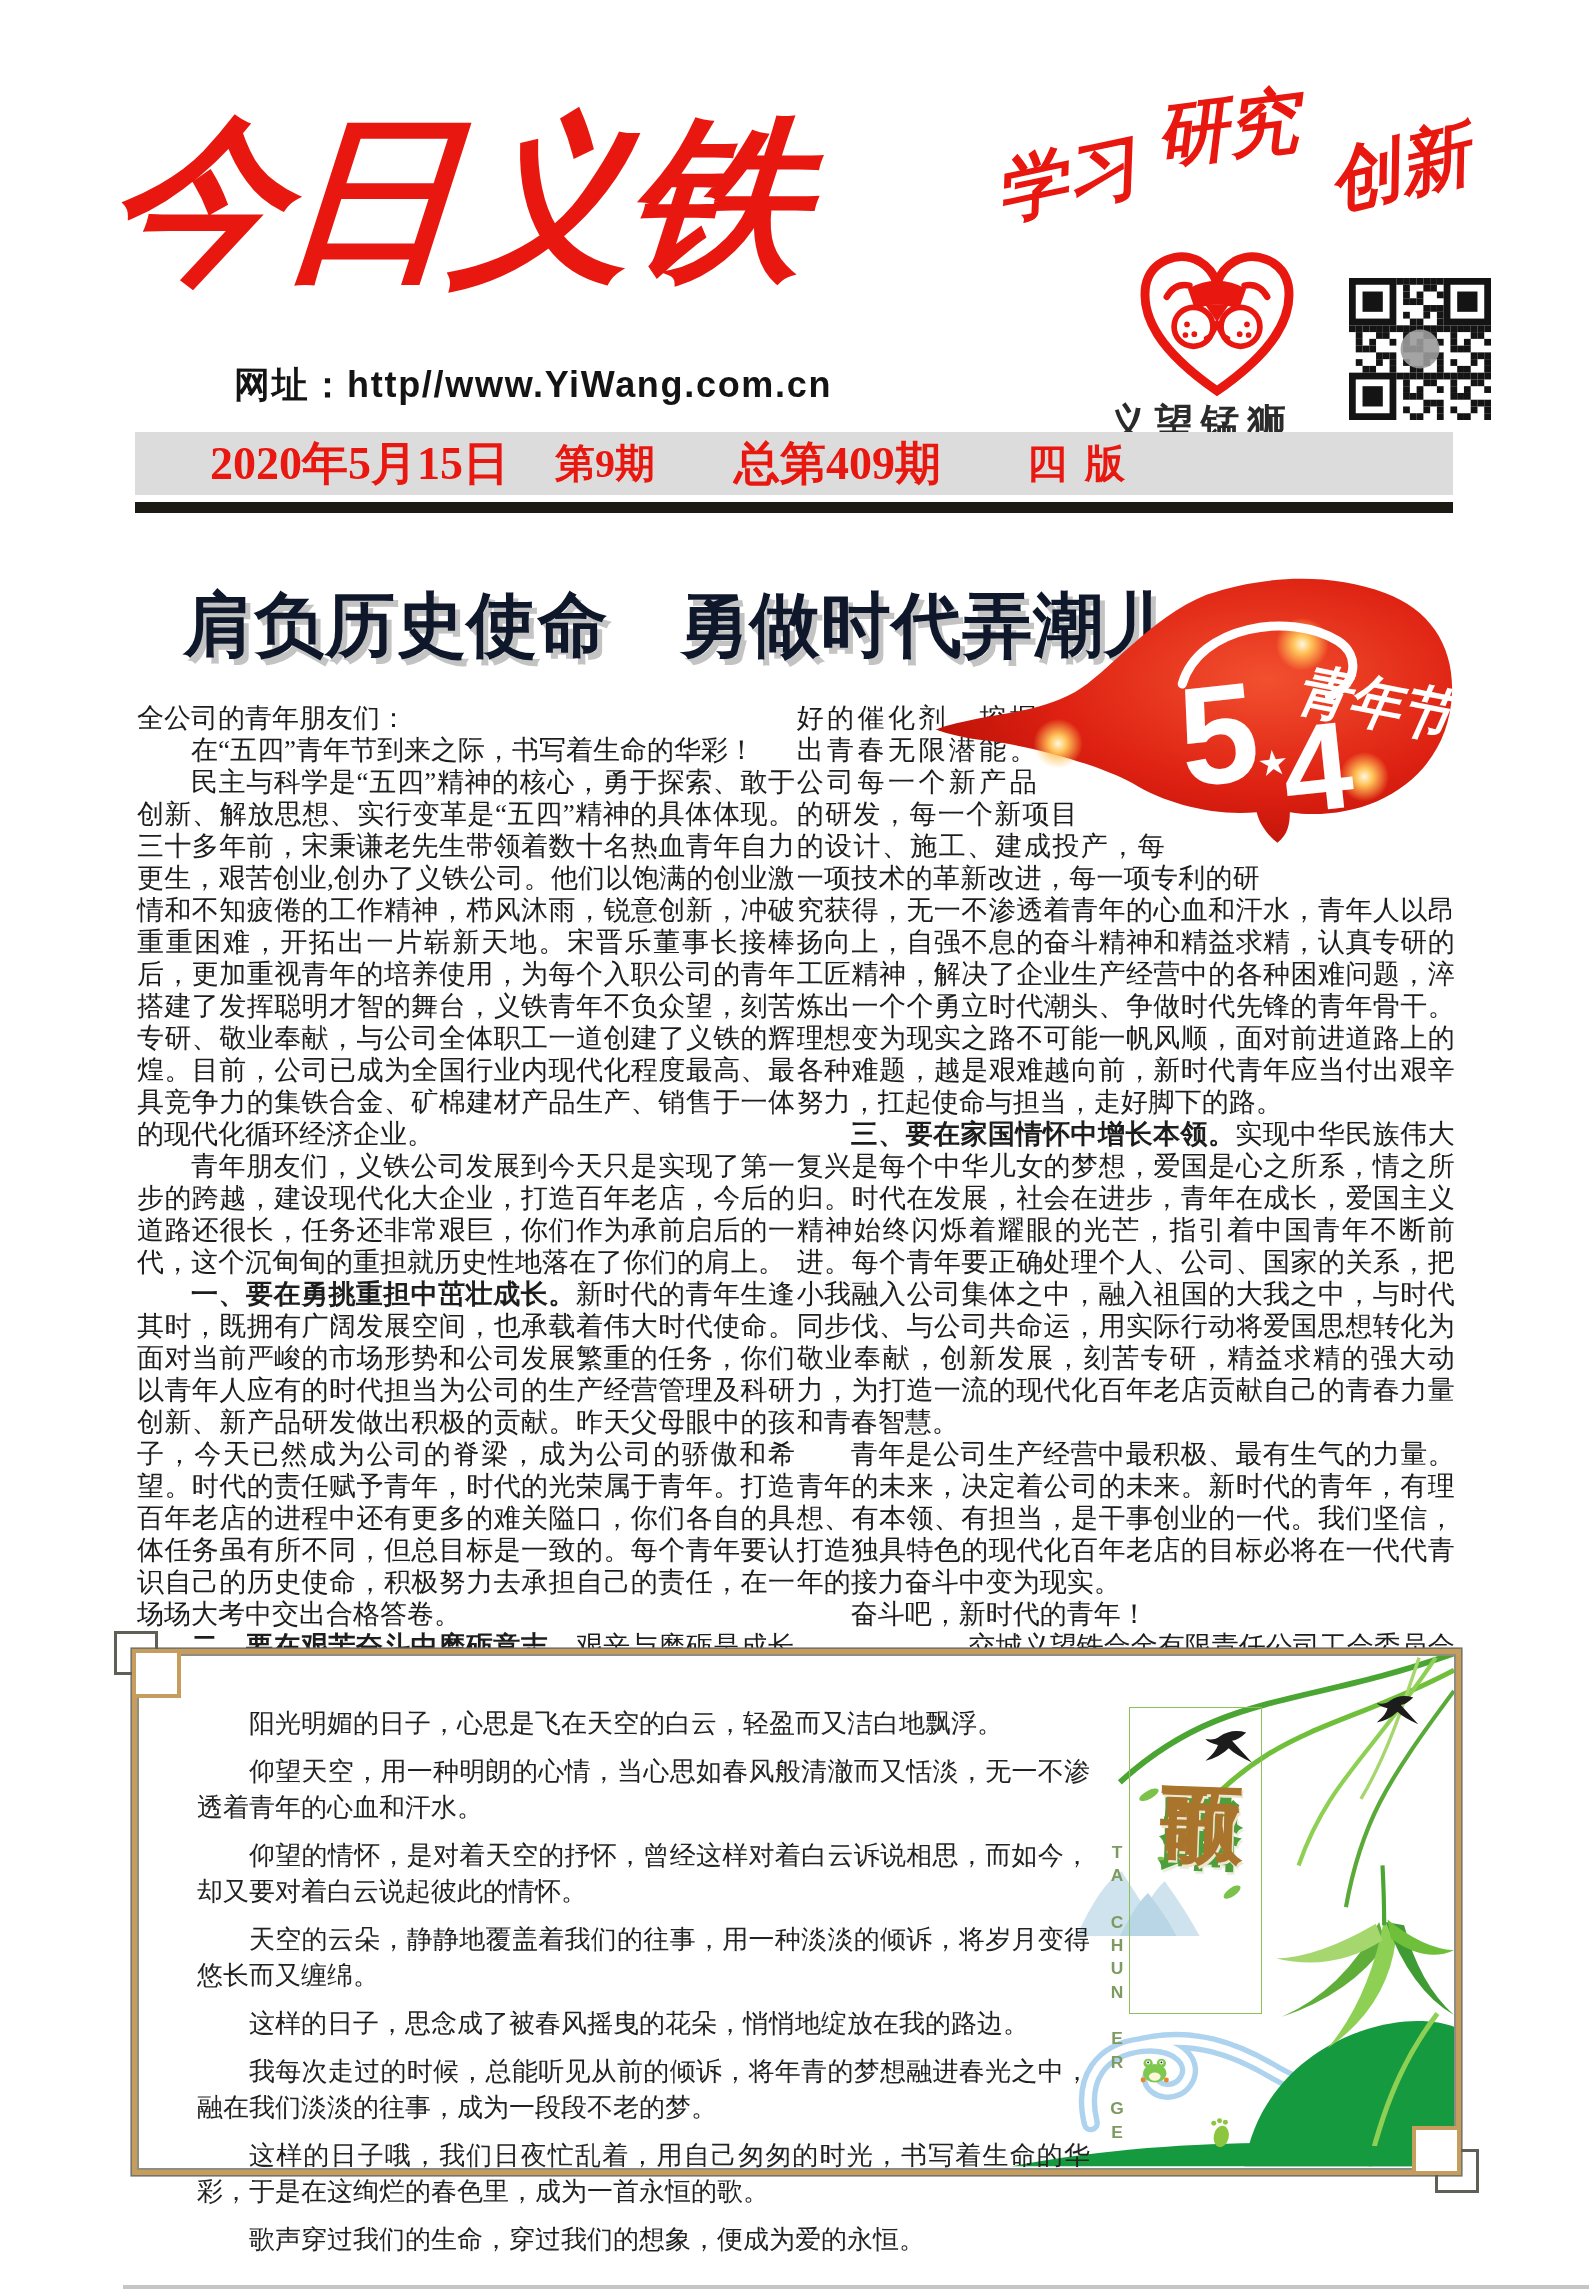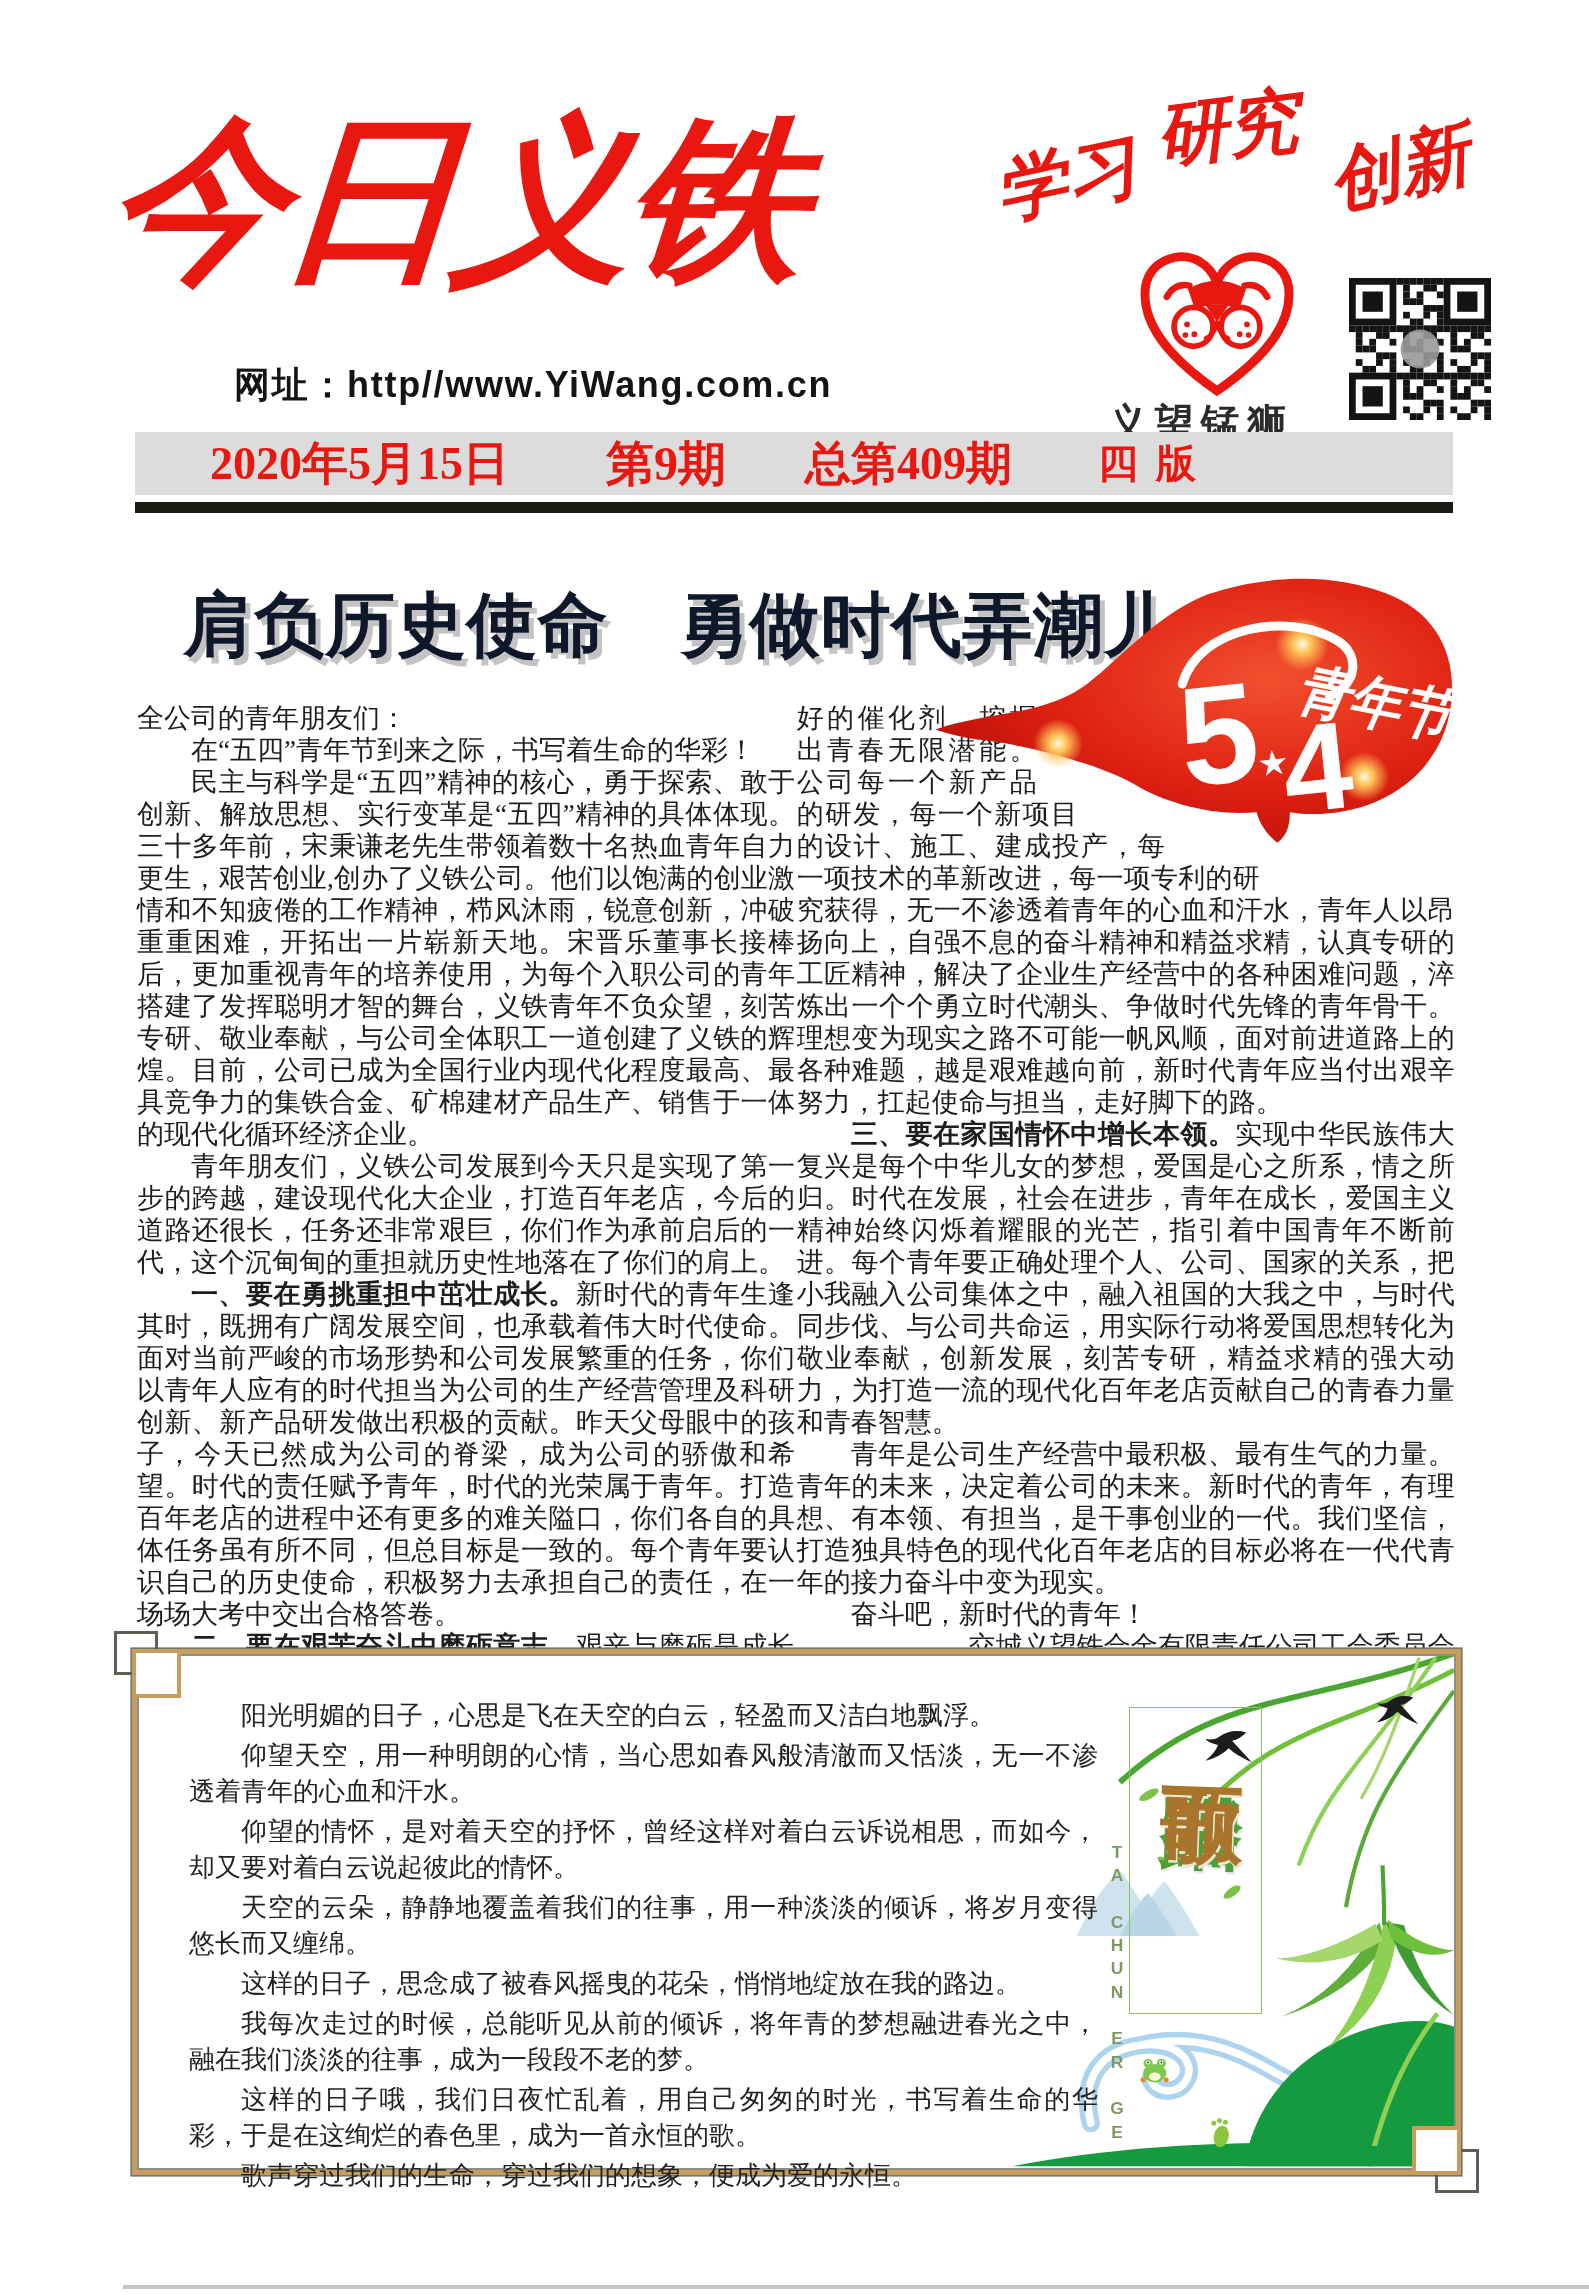--- a/index.html
+++ b/index.html
@@ -18,21 +18,21 @@
   .slogan.s2{left:1328px;top:121px;transform:rotate(-13deg);}
   .logo{position:absolute;left:1136px;top:245px;width:162px;height:154px;}
   .logo-label{position:absolute;left:1108px;top:396px;font-size:39px;font-weight:bold;
         letter-spacing:7.5px;color:#2b2b2b;font-family:"Liberation Sans","DejaVu Sans",sans-serif;}
   .qr{position:absolute;left:1349px;top:278px;width:142px;height:142px;background:#fff;}
   
   .datebar{position:absolute;left:135px;top:432px;width:1318px;height:63px;background:#dcdcdc;
         display:flex;align-items:center;padding-left:75px;box-sizing:border-box;
         font-family:Liberation Serif, serif;color:#e8170f;}
   .datebar .d{font-size:46px;font-weight:bold;}
-  .datebar .issue{margin-left:97px;font-size:48px;font-weight:bold;}
+  .datebar .issue{margin-left:46px;font-size:40px;font-weight:bold;}
   .datebar .total{margin-left:79px;font-size:46px;font-weight:bold;}
   .datebar .pg{margin-left:86px;font-size:40px;font-weight:600;letter-spacing:18px;}
   .black-rule{position:absolute;left:135px;top:502px;width:1318px;height:10.8px;background:#1b1b14;}
   
   .headline{position:absolute;left:137px;top:579px;width:1084px;text-align:center;
         font-size:70px;font-weight:900;color:#0f172a;letter-spacing:0.8px;white-space:nowrap;
         font-family:"Liberation Sans","DejaVu Sans",sans-serif;
         text-shadow:5px 5.8px 0 #c3c3c3;}
   .flag{position:absolute;left:934px;top:568px;width:523px;height:275px;z-index:2;}
   .columns{position:absolute;left:137px;top:702px;width:1318px;display:flex;z-index:1;}
@@ -56,21 +56,21 @@
   .corner .sq-gold{position:absolute;width:41px;height:41px;border:4.1px solid #c79d5e;background:#fff;}
   .c-tl{left:-35px;top:-35px;width:83px;height:83px;}
   .c-tl .sq-gold{left:28px;top:28px;}
   .c-tl .sq-dark{left:10px;top:10px;background:transparent;}
   .c-br{right:-35px;bottom:-35px;width:83px;height:83px;}
   .c-br .sq-gold{right:28px;bottom:28px;}
   .c-br .sq-dark{right:10px;bottom:10px;background:transparent;}
   .scene{position:absolute;left:0;top:0;width:100%;height:100%;}
   .poem{position:absolute;left:46px;top:38px;width:917px;font-size:26px;line-height:36px;
         text-align:justify;color:#222;z-index:2;}
-  .poem p{margin:4px;text-indent:2em;}
+  .poem p{margin:12px;text-indent:2em;}
   .ill-title{position:absolute;left:1006px;top:66px;writing-mode:vertical-rl;text-orientation:upright;
         font-size:83px;font-weight:bold;line-height:124px;z-index:3;
         font-family:"DejaVu Serif","Liberation Serif",serif;transform:rotate(2deg);}
   .ill-title .g{color:#4f9e3c;text-shadow:1.7px 2.5px 0 #e8efdd;}
   .ill-title .br{color:#a9742c;text-shadow:1.7px 2.5px 0 #efe6d2;}
   .ill-sub{position:absolute;left:967px;top:186px;writing-mode:vertical-rl;text-orientation:upright;
         font-size:17.4px;letter-spacing:3.3px;color:#7d9b60;z-index:3;
         font-family:"Liberation Sans","DejaVu Sans",sans-serif;font-weight:bold;}
   .title-box{position:absolute;left:990px;top:51px;width:131px;height:305px;
         border:1.7px solid #8cc159;z-index:1;}

